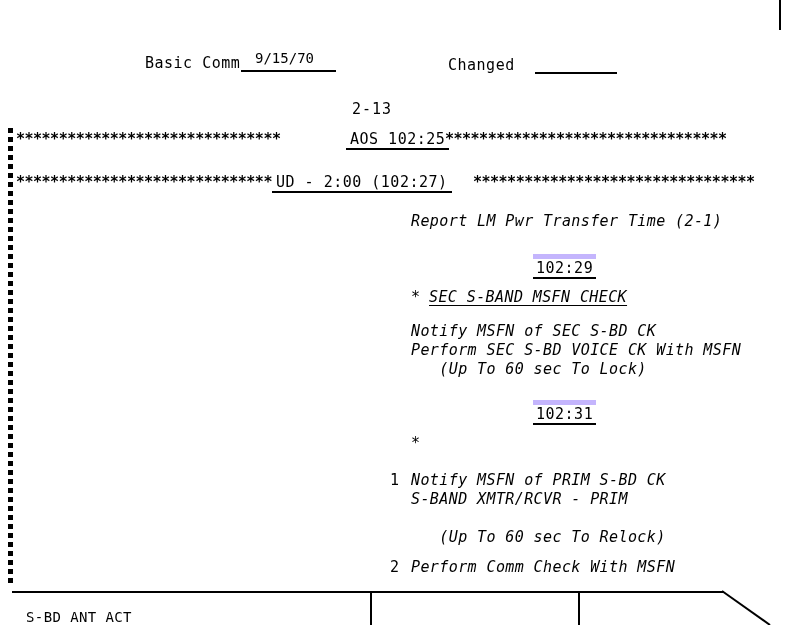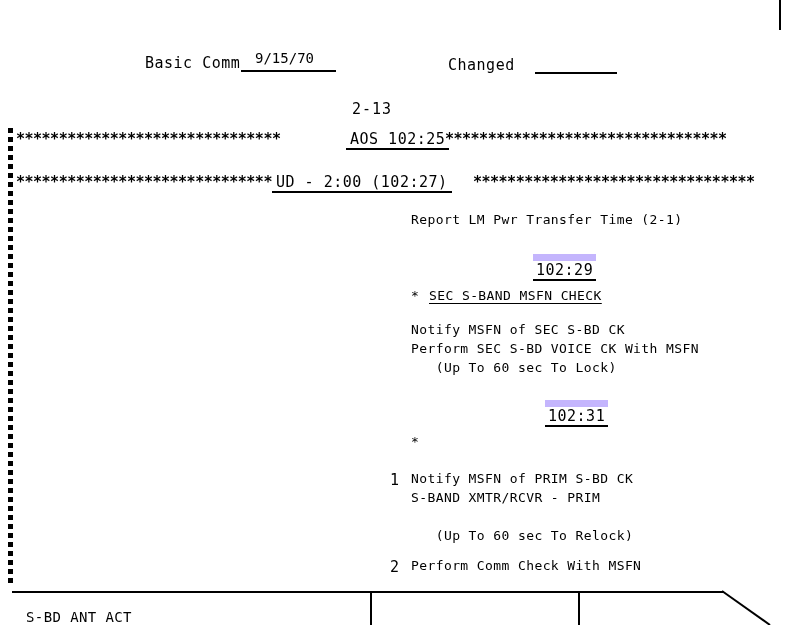--- a/index.html
+++ b/index.html
@@ -121,31 +121,32 @@
       to bottom,
       #000 0px, #000 5px,
       #fff 5px, #fff 9px
     );
   }
 
   
   .line {
     position: absolute;
     font-family: "DejaVu Sans Mono", monospace;
-    font-size: 13px;
+    font-size: 15px;
     letter-spacing: 0.4px;
     white-space: pre;
+    font-style: italic;
   }
   .underline-txt {
     text-decoration: underline;
     text-underline-offset: 3px;
   }
   .time-box {
     position: absolute;
-    border-top: 7px solid #c4b5fd;
+    border-top: 5px solid #c4b5fd;
     border-bottom: 2px solid #000;
     font-family: "DejaVu Sans Mono", monospace;
     font-size: 15px;
     letter-spacing: 0.5px;
     padding: 0 3px;
     line-height: 18px;
   }
   .step-num {
     position: absolute;
     font-family: "DejaVu Sans Mono", monospace;
@@ -220,21 +221,21 @@
 
   <div class="time-box" style="left:533px; top:254px;">102:29</div>
 
   <div class="line" style="left:411px; top:288px;">*</div>
   <div class="line underline-txt" style="left:429px; top:288px;">SEC S-BAND MSFN CHECK</div>
 
   <div class="line" style="left:411px; top:322px;">Notify MSFN of SEC S-BD CK</div>
   <div class="line" style="left:411px; top:341px;">Perform SEC S-BD VOICE CK With MSFN</div>
   <div class="line" style="left:411px; top:360px;">   (Up To 60 sec To Lock)</div>
 
-  <div class="time-box" style="left:533px; top:400px;margin-left:12px;">102:31</div>
+  <div class="time-box" style="left:533px; top:400px;">102:31</div>
 
   <div class="line" style="left:411px; top:434px;">*</div>
 
   <div class="step-num" style="left:390px; top:471px;">1</div>
   <div class="line" style="left:411px; top:471px;">Notify MSFN of PRIM S-BD CK</div>
   <div class="line" style="left:411px; top:490px;">S-BAND XMTR/RCVR - PRIM</div>
   <div class="line" style="left:411px; top:528px;">   (Up To 60 sec To Relock)</div>
 
   <div class="step-num" style="left:390px; top:558px;">2</div>
   <div class="line" style="left:411px; top:558px;">Perform Comm Check With MSFN</div>

